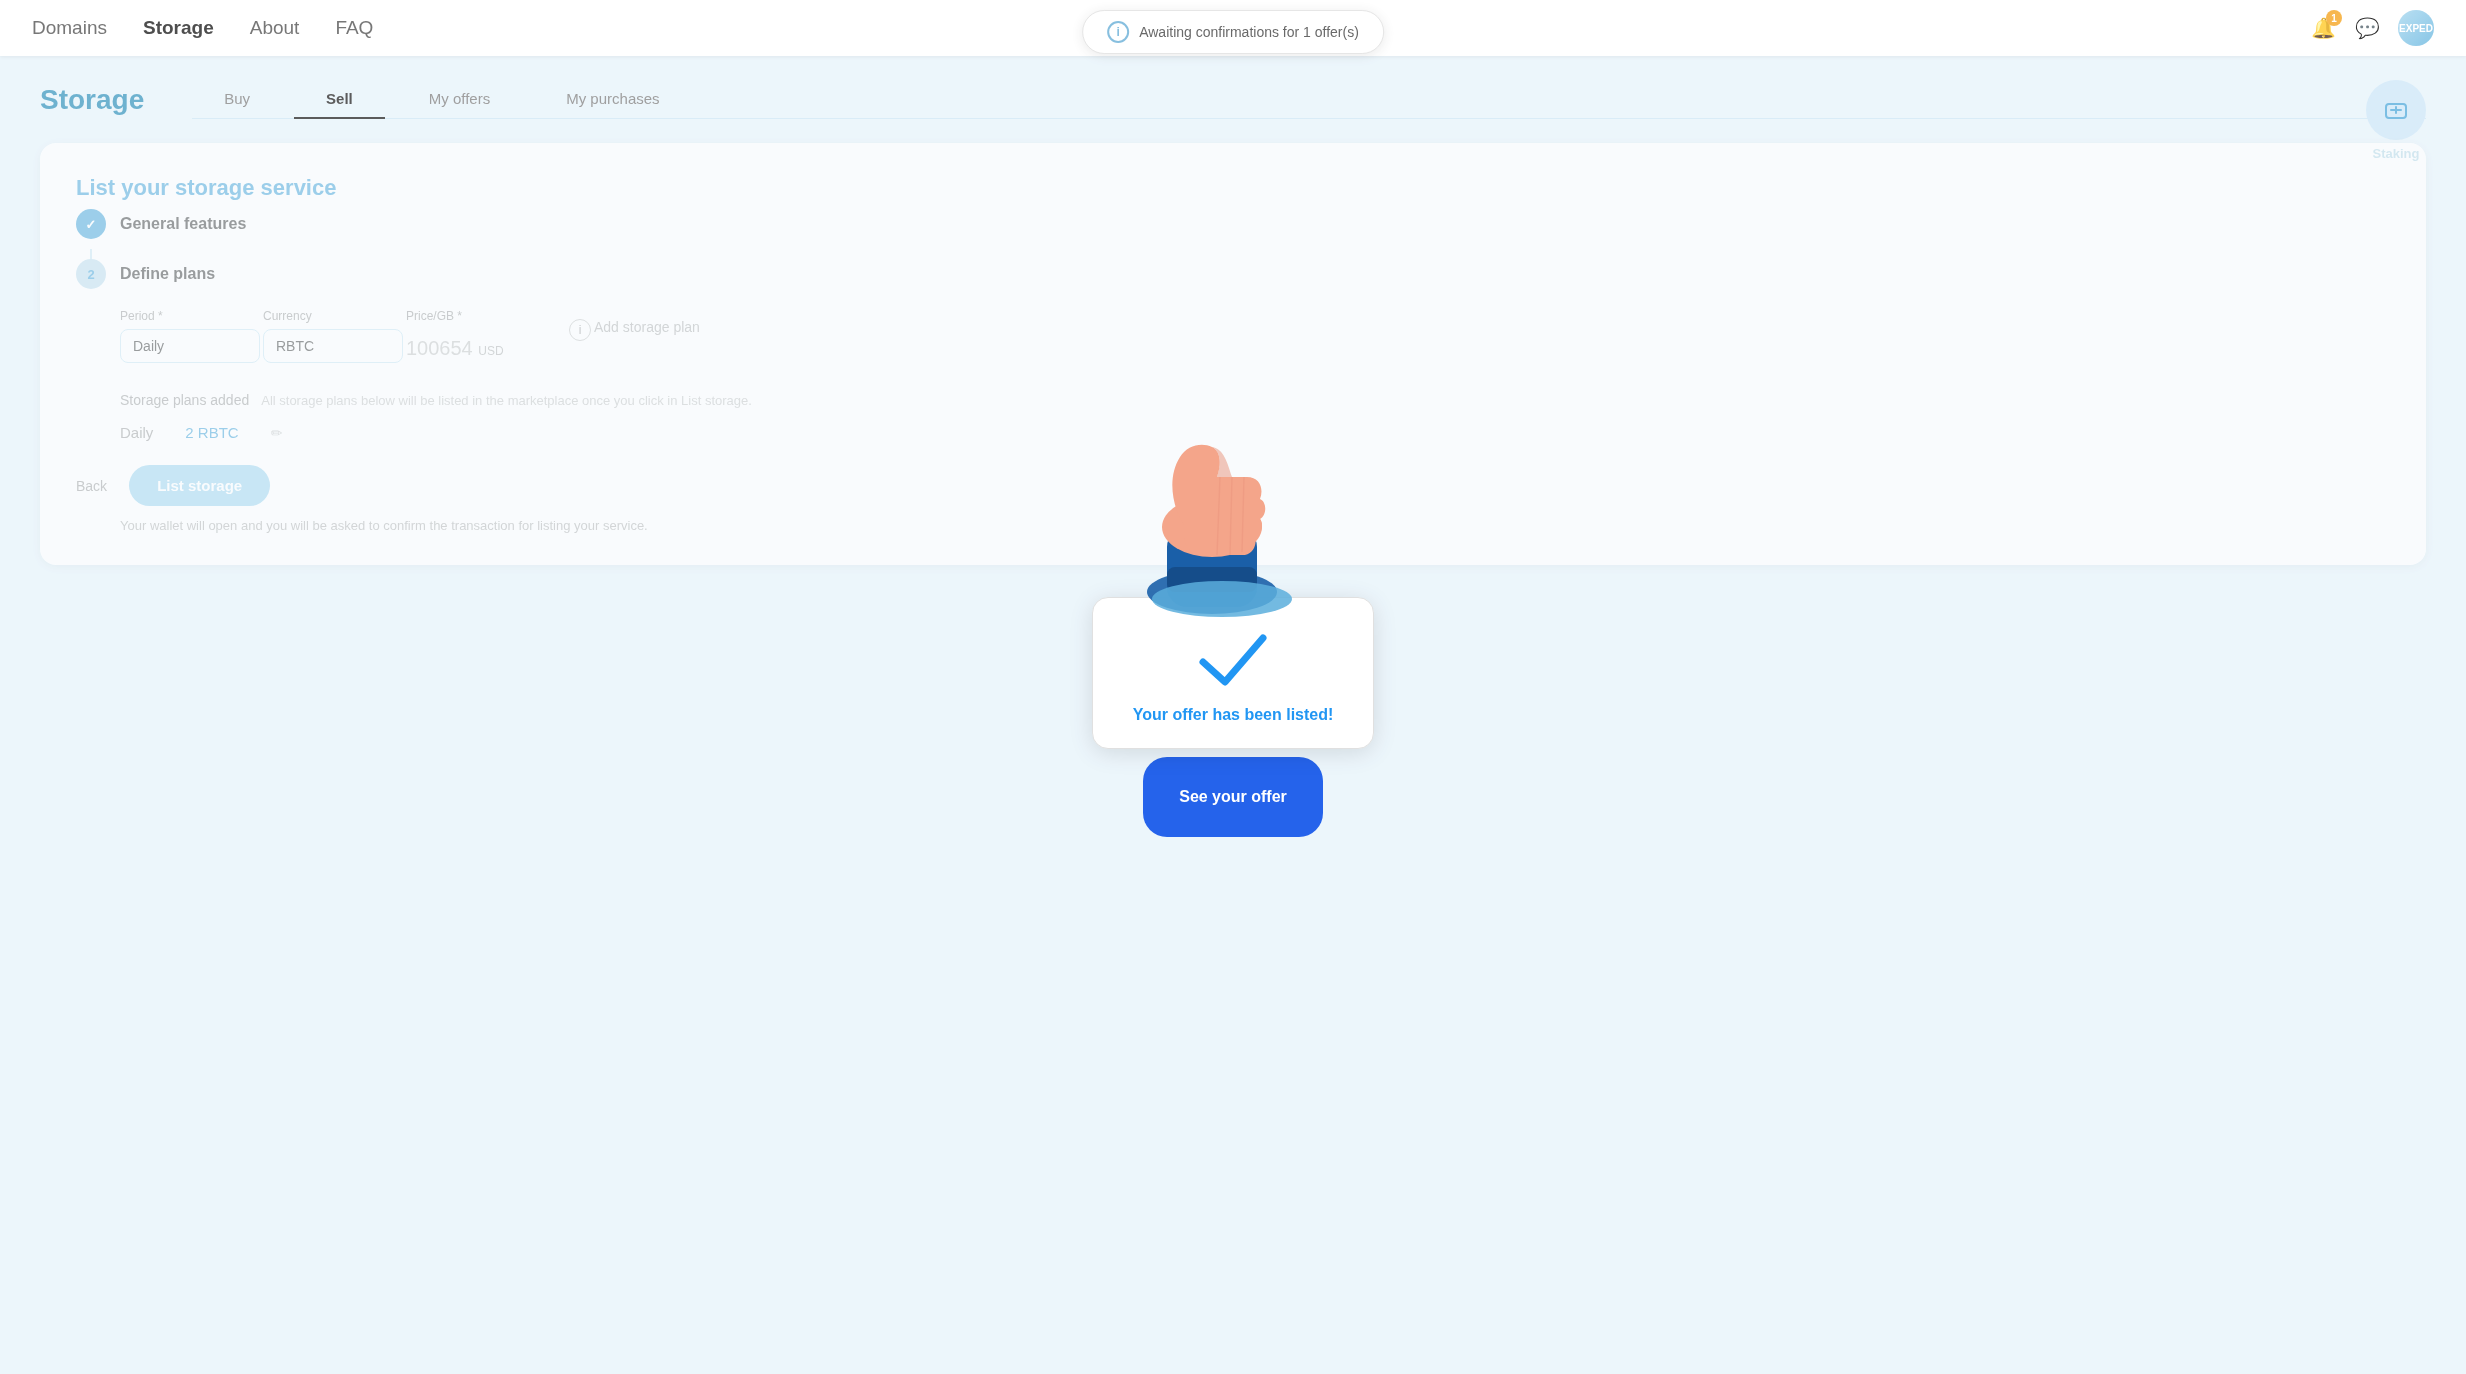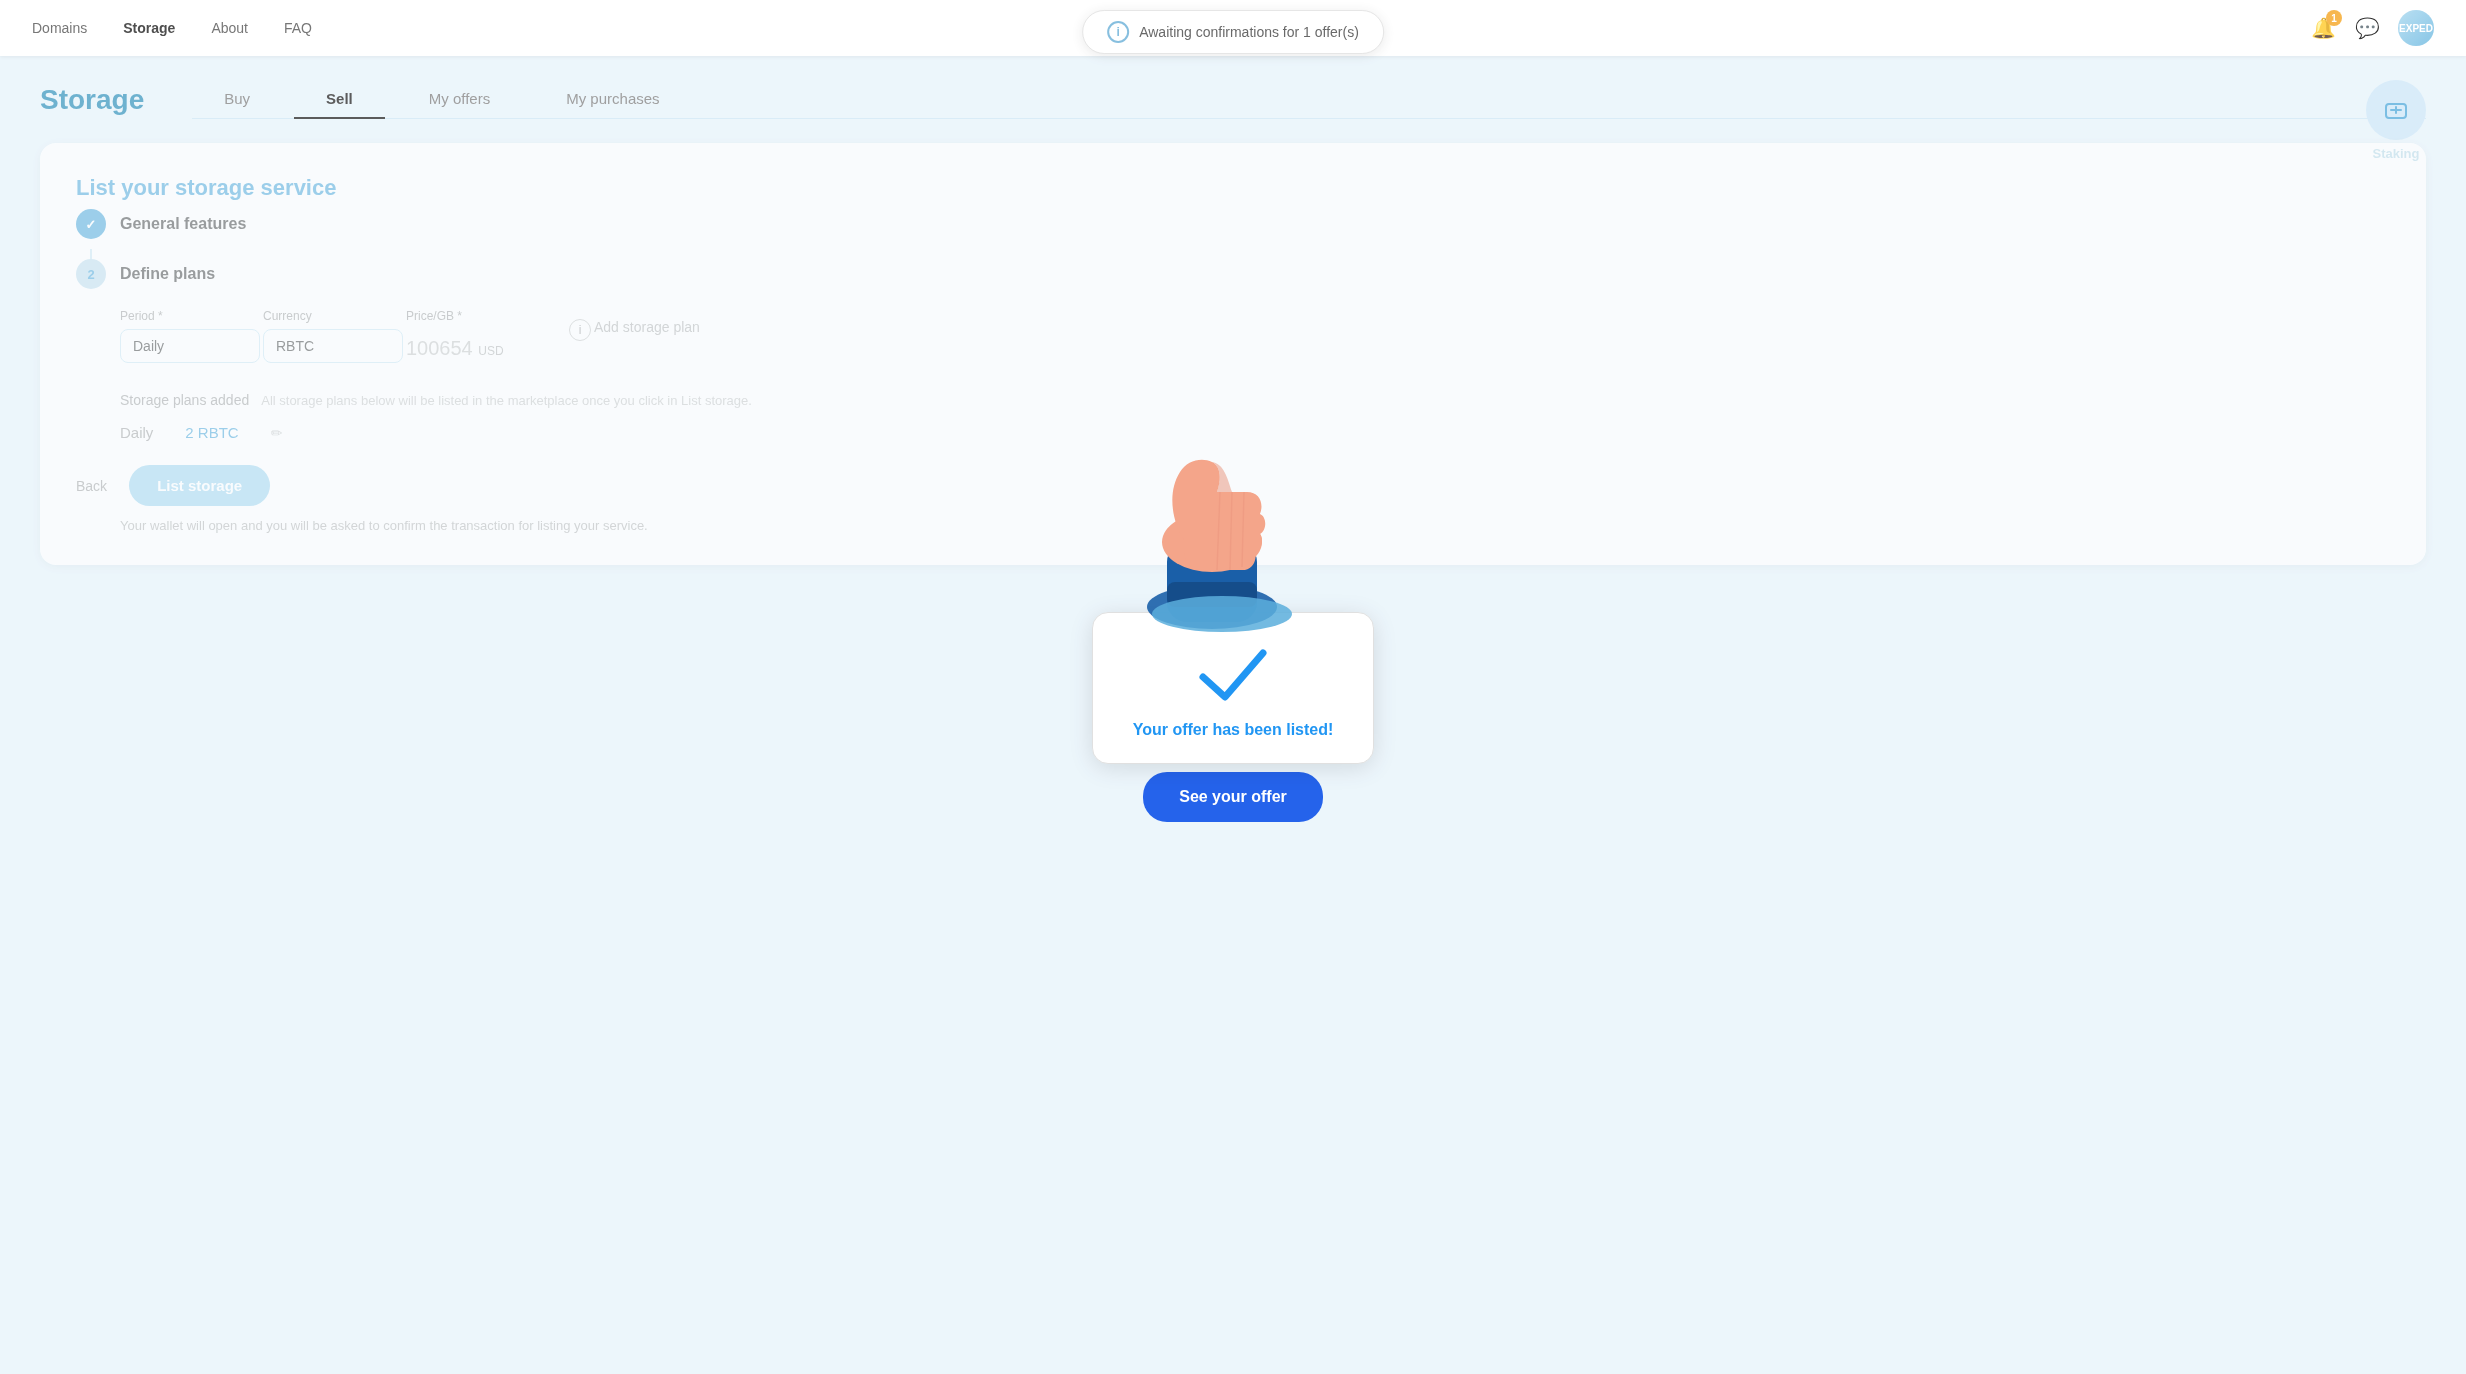--- a/index.html
+++ b/index.html
@@ -21,21 +21,21 @@
       position: relative;
       z-index: 10;
     }
     .nav-links {
       display: flex;
       gap: 36px;
       align-items: center;
       flex: 1;
     }
     .nav-link {
-      font-size: 14px;
+      font-size: 19px;
       color: #555;
       cursor: pointer;
       padding: 4px 0;
       text-decoration: none;
     }
     .nav-link.active {
       font-weight: 700;
       color: #222;
     }
     .nav-right {
@@ -405,21 +405,21 @@
       font-size: 16px;
       font-weight: 700;
       color: #2196f3;
       text-align: center;
     }
     .see-offer-btn {
       background: #2563eb;
       color: #fff;
       border: none;
       border-radius: 24px;
-      padding: 16px 36px;
+      padding: 31px 36px;
       font-size: 16px;
       font-weight: 600;
       cursor: pointer;
       margin-top: 8px;
     }
 
     
     .thumbs-container {
       position: absolute;
       top: -190px;

